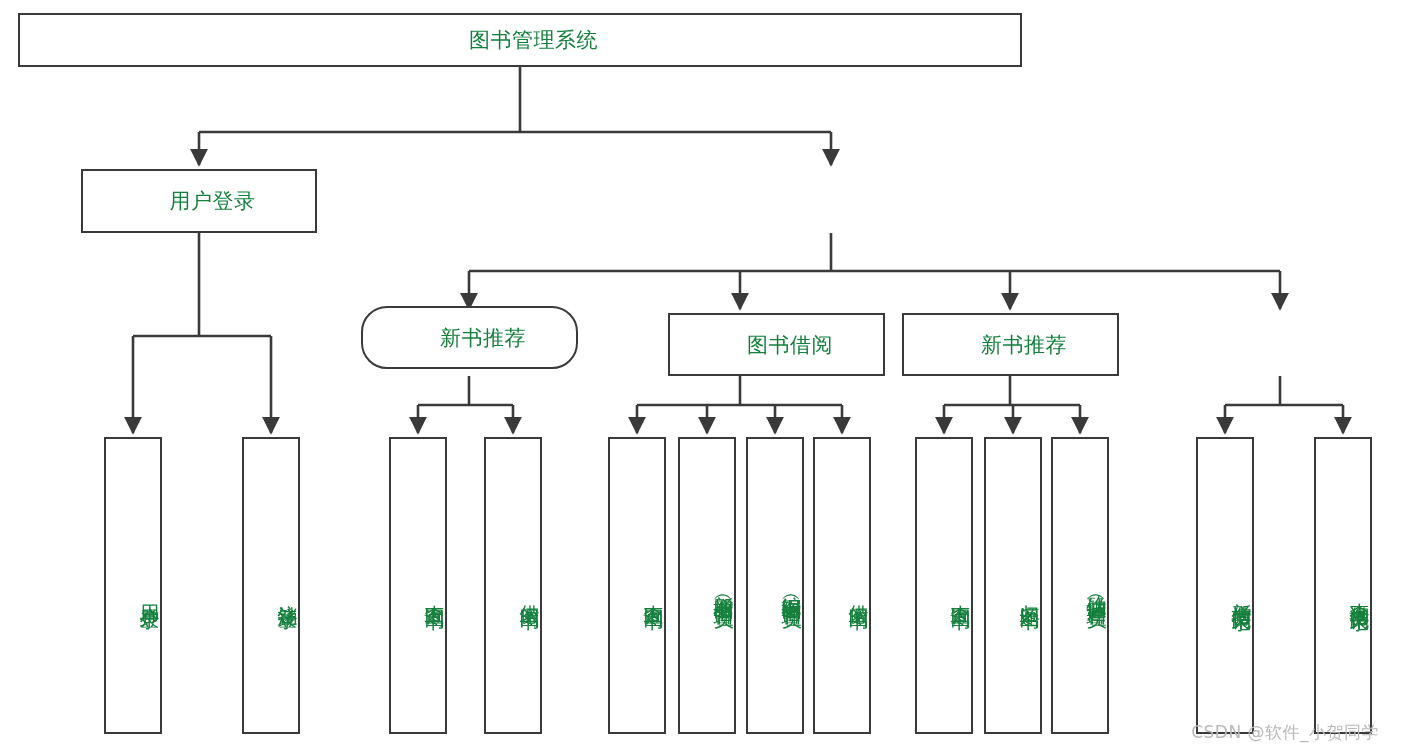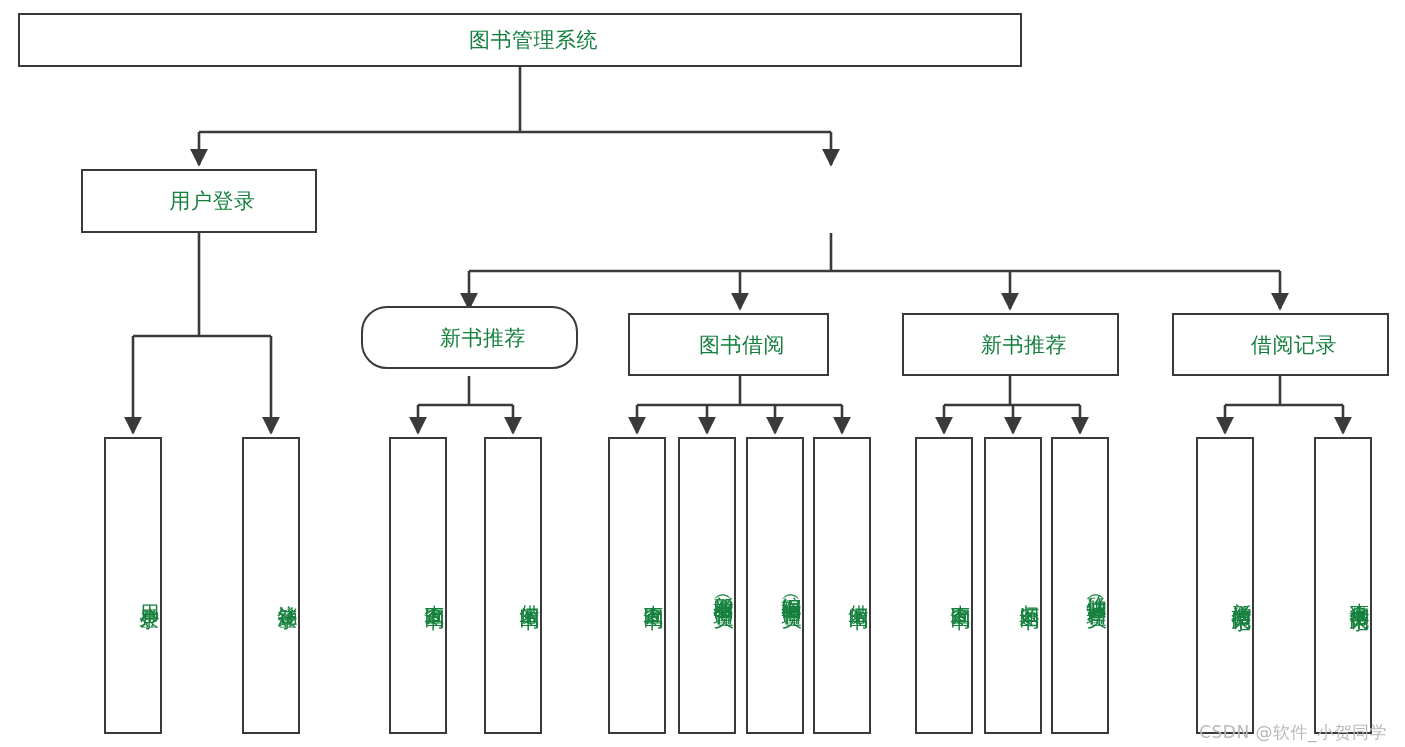--- a/index.html
+++ b/index.html
@@ -51,21 +51,21 @@
   }
   .node.vert.tall-pad {
     padding-top: 6px;
   }
   .node-label {
     display: block;
     white-space: pre;
   }
   #watermark {
     position: absolute;
-    right: 18px;
+    right: 26px;
     bottom: 3px;
     font-size: 17px;
     color: #b9b9b9;
     letter-spacing: 0.5px;
     white-space: nowrap;
     pointer-events: none;
     margin-top: 28px;
   }
 </style>
 </head>
@@ -127,28 +127,25 @@
     <span class="node-label">图书管理系统</span>
   </div>
 
   <div class="node horiz" style="left:81px; top:169px; width:236px; height:64px;">
     <span class="node-label">用户登录</span>
   </div>
 
   <div class="node horiz" style="left:361px; top:306px; width:217px; height:63px;border-radius:26px;">
     <span class="node-label">新书推荐</span>
   </div>
-  <div class="node horiz" style="left:628px; top:313px; width:201px; height:63px;text-align:right;">
+  <div class="node horiz" style="left:668px; top:313px; width:217px; height:63px;text-align:right;">
     <span class="node-label">图书借阅</span>
   </div>
   <div class="node horiz" style="left:902px; top:313px; width:217px; height:63px;">
     <span class="node-label">新书推荐</span>
-  </div>
-  <div class="node horiz" style="left:1172px; top:313px; width:217px; height:63px;">
-    <span class="node-label">借阅记录</span>
   </div>
 
   <div class="node vert" style="left:104px; top:437px; width:58px; height:297px;">
     <span class="node-label">用户登录</span>
   </div>
   <div class="node vert" style="left:242px; top:437px; width:58px; height:297px;">
     <span class="node-label">注销登录</span>
   </div>
 
   <div class="node vert" style="left:389px; top:437px; width:58px; height:297px;">

